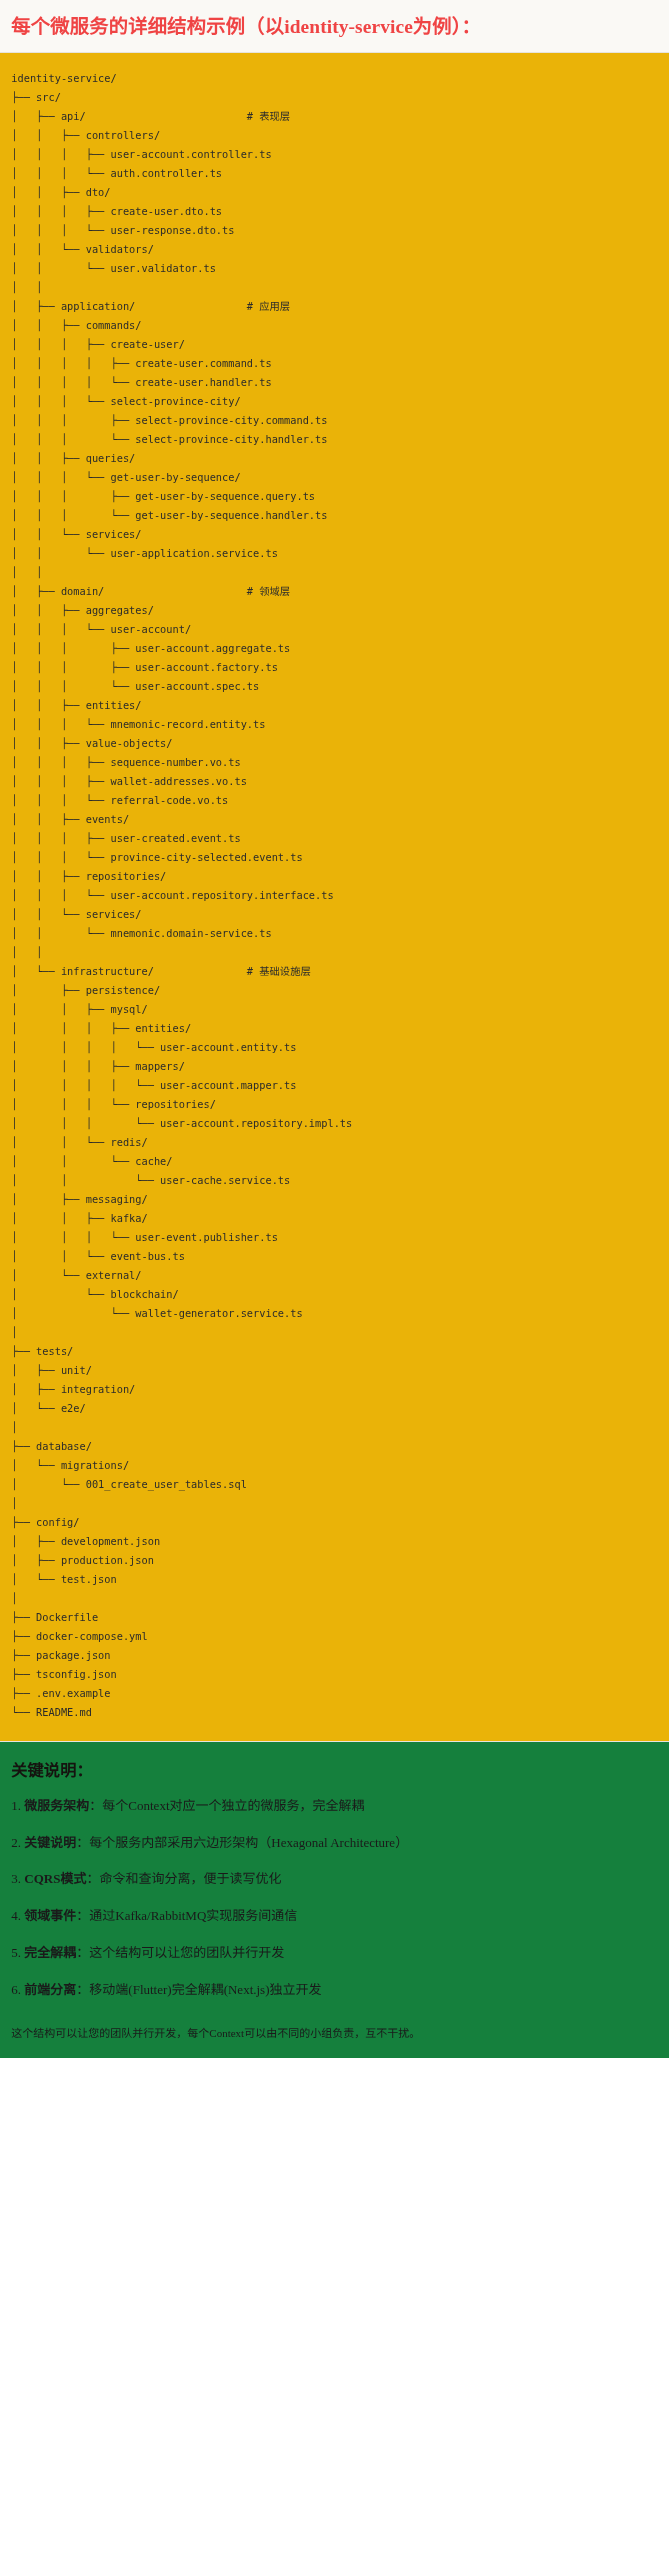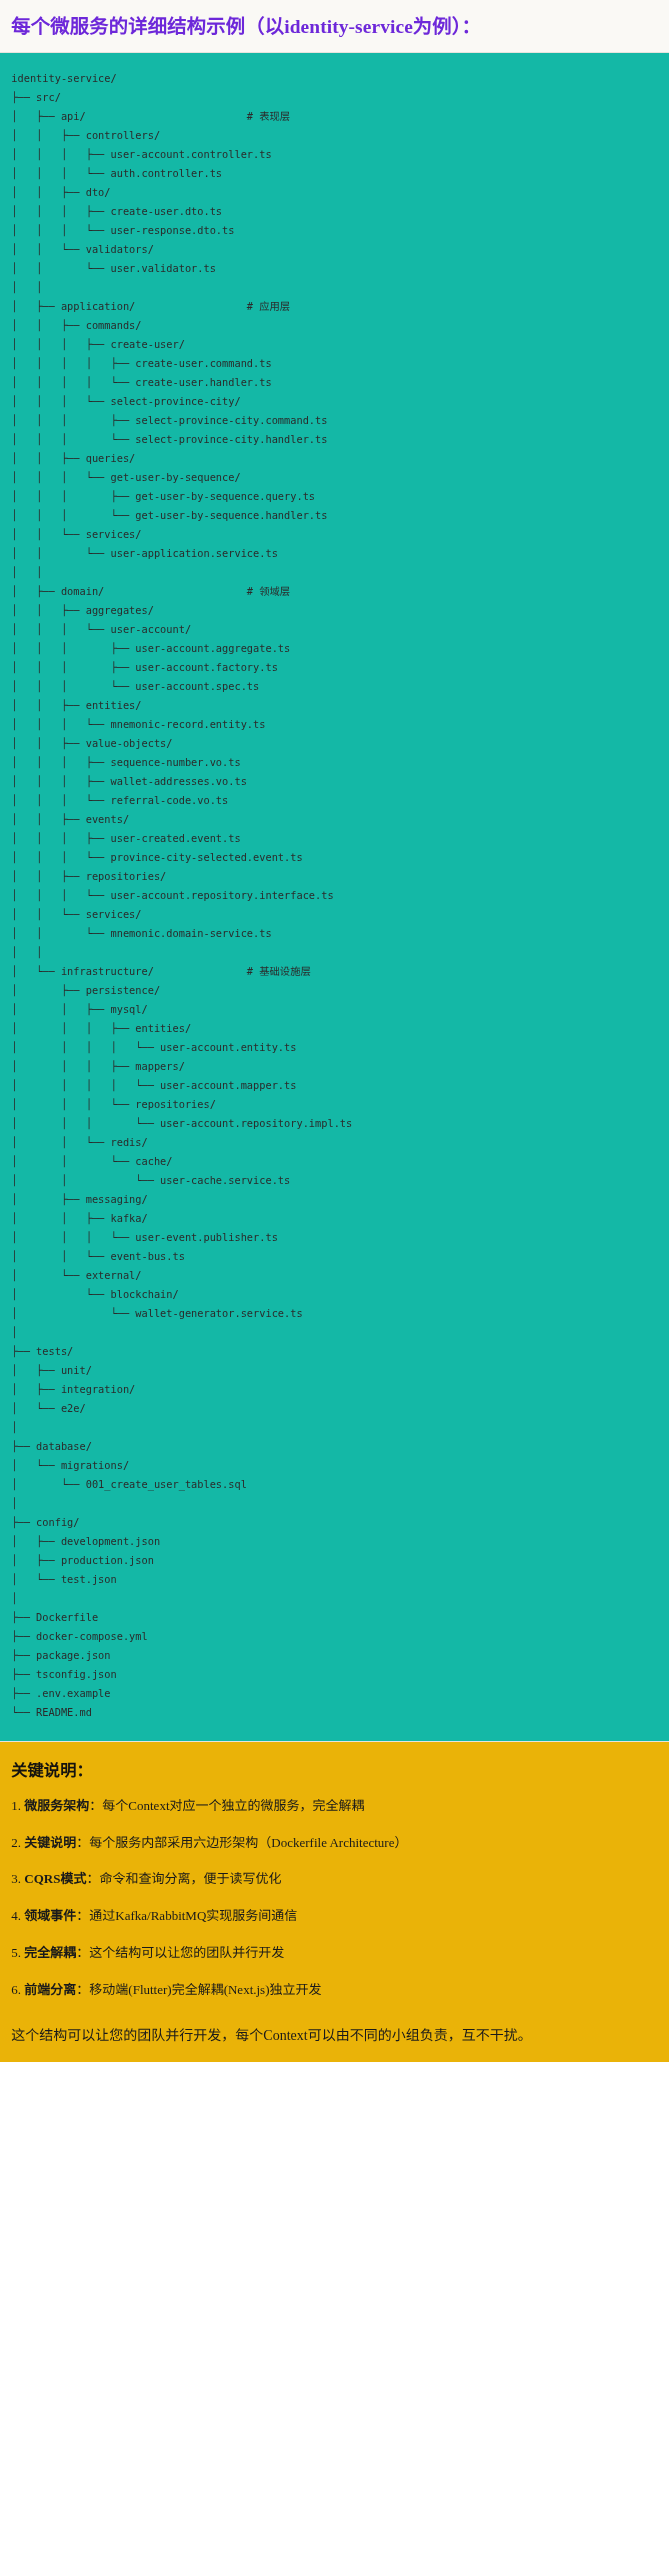--- a/index.html
+++ b/index.html
@@ -27,44 +27,44 @@
     box-sizing: border-box;
     border-bottom: 0.6px solid #e6e4dd;
   }
   .page-title {
     margin: 0;
     font-family: "Liberation Serif", "DejaVu Serif", serif;
     font-weight: bold;
     font-size: 19.4px;
     line-height: 1.3;
     letter-spacing: 0.1px;
-    color: #6d28d9;
+    color: #ef4444;
   }
 
   
   .code-block {
-    background: #14b8a6;
+    background: #eab308;
     padding: 16.3px 11.3px 19px 11.3px;
     box-sizing: border-box;
     border-bottom: 0.6px solid #e6e4dd;
   }
   pre.tree {
     margin: 0;
     font-family: "DejaVu Sans Mono", "Liberation Mono", monospace;
     font-size: 10.3px;
     line-height: 19px;
     color: #2b2b2b;
     white-space: pre;
     tab-size: 4;
     overflow: visible;
   }
 
   
   .notes {
-    background: #eab308;
+    background: #15803d;
     padding: 19px 11.3px 16.3px 11.3px;
     box-sizing: border-box;
   }
   .notes-title {
     margin: 0 0 16.3px 0;
     font-family: "Liberation Serif", "DejaVu Serif", serif;
     font-weight: bold;
     font-size: 16.3px;
     line-height: 1.2;
     color: #15130f;
@@ -90,21 +90,21 @@
     font-size: 13px;
   }
   ol.notes-list .term {
     font-weight: bold;
   }
   ol.notes-list .desc {
     font-weight: normal;
   }
   .closing {
     margin: 19px 0 0 0;
-    font-size: 14px;
+    font-size: 11px;
     line-height: 1.5;
     color: #1a1a1a;
   }
 </style>
 </head>
 <body>
 
 <div class="page">
 
   <div class="heading-band">
@@ -202,21 +202,21 @@
   </div>
 
   <div class="notes">
     <h2 class="notes-title">关键说明：</h2>
 
     <ol class="notes-list">
       <li>
         <span class="term">微服务架构</span><span class="sep">：</span><span class="desc">每个Context对应一个独立的微服务，完全解耦</span>
       </li>
       <li>
-        <span class="term">关键说明</span><span class="sep">：</span><span class="desc">每个服务内部采用六边形架构（Dockerfile Architecture）</span>
+        <span class="term">关键说明</span><span class="sep">：</span><span class="desc">每个服务内部采用六边形架构（Hexagonal Architecture）</span>
       </li>
       <li>
         <span class="term">CQRS模式</span><span class="sep">：</span><span class="desc">命令和查询分离，便于读写优化</span>
       </li>
       <li>
         <span class="term">领域事件</span><span class="sep">：</span><span class="desc">通过Kafka/RabbitMQ实现服务间通信</span>
       </li>
       <li>
         <span class="term">完全解耦</span><span class="sep">：</span><span class="desc">这个结构可以让您的团队并行开发</span>
       </li>

